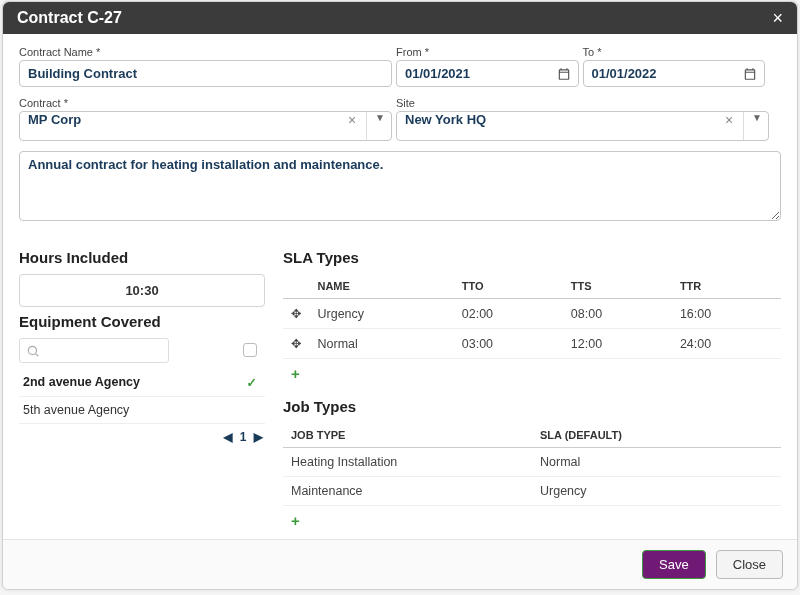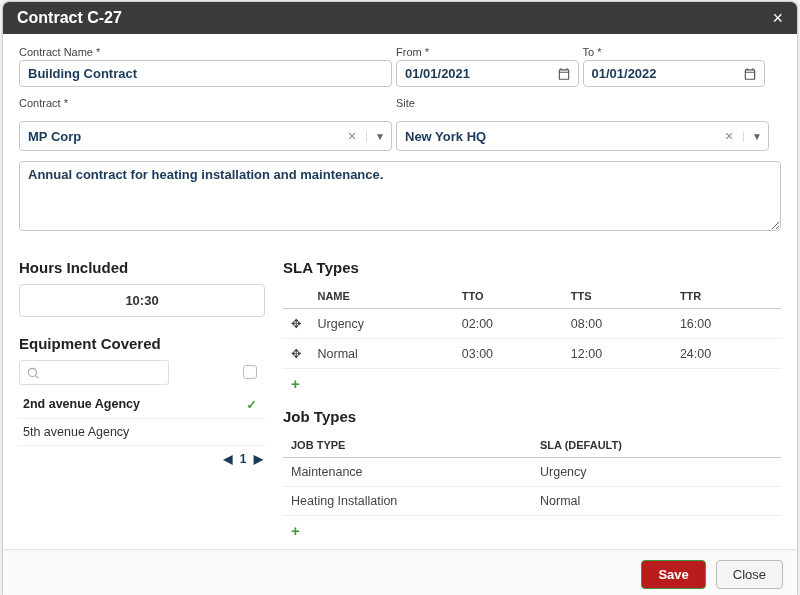--- a/index.html
+++ b/index.html
@@ -47,38 +47,38 @@
     background: #fff;
     width: 100%;
     font-family: inherit;
   }
   .input-wrap { position: relative; }
   .cal-icon {
     position: absolute; right: 8px; top: 50%; transform: translateY(-50%);
     color: #555; pointer-events: none;
   }
   .select-wrap {
-    display: flex; align-items: center;
+    display: flex; 
     border: 1px solid #c7c7c7; border-radius: 4px;
-    padding: 0 6px 0 8px; height: 30px; margin-top: 10px;
+    padding: 0 6px 0 8px; height: 30px;
   }
   .select-wrap .val { flex: 1; font-size: 13px; font-weight: 600; color: #1a3a5a; }
   .select-clear { color: #888; font-size: 14px; padding: 0 6px; cursor: pointer; }
   .select-caret {
     border-left: 1px solid #ddd; padding-left: 8px; margin-left: 4px;
     color: #666; font-size: 10px; cursor: pointer;
   }
   .textarea { min-height: 70px; resize: both; font-weight: 600; }
   .lower { display: flex; gap: 18px; padding: 12px 16px 4px; }
   .left-pane { width: 246px; }
   .right-pane { flex: 1; }
   h3.sect { font-size: 15px; font-weight: 700; margin: 0 0 8px; color: #222; }
   .hours-box {
     border: 1px solid #d5d5d5; border-radius: 4px; text-align: center;
-    padding: 8px; font-weight: 600; font-size: 13px; color: #333; margin-bottom: 18px;
+    padding: 8px; font-weight: 600; font-size: 13px; color: #333; margin-bottom: 6px;
   }
   .eq-search {
     display: flex; gap: 6px; align-items: center; margin-bottom: 6px;
   }
   .eq-search .sbox {
     flex: 0 0 150px; border: 1px solid #ddd; border-radius: 3px;
     padding: 4px 6px; font-size: 12px; display: flex; align-items: center; gap: 6px;
     color: #aaa;
   }
   .eq-search .chk {
@@ -103,21 +103,21 @@
   .add-row { color: #3a9a3a; font-weight: bold; padding: 6px 8px; cursor: pointer; font-size: 15px; }
   .footer {
     border-top: 1px solid #e2e2e2; padding: 10px 14px;
     display: flex; justify-content: flex-end; gap: 10px;
     background: #fafafa; border-radius: 0 0 6px 6px;
   }
   .btn {
     border: 1px solid #bbb; border-radius: 4px; padding: 6px 16px;
     font-size: 13px; cursor: pointer; background: #f4f4f4; color: #333;
   }
-  .btn.primary { background: #b91c1c; border-color: #3d9a3d; color: #fff; font-weight: 700; }
+  .btn.primary { background: #701a75; border-color: #3d9a3d; color: #fff; font-weight: 400; }
   svg.ic { width: 14px; height: 14px; vertical-align: middle; }
 </style>
 </head>
 <body>
 
 <div class="modal">
   <div class="modal-header">
     <span class="modal-title">Contract C-27</span>
     <span class="close-x">×</span>
   </div>
@@ -243,26 +243,26 @@
       <h3 class="sect" style="margin-top:10px">Job Types</h3>
       <table class="tbl">
         <thead>
             <tr>
           <th style="width:50%">JOB TYPE</th>
           <th>SLA (DEFAULT)</th>
         </tr>
           </thead>
         <tbody>
           <tr>
+            <td>Heating Installation</td>
+            <td>Normal</td>
+          </tr>
+          <tr>
             <td>Maintenance</td>
             <td>Urgency</td>
-          </tr>
-          <tr>
-            <td>Heating Installation</td>
-            <td>Normal</td>
           </tr>
         </tbody>
       </table>
       <div class="add-row">+</div>
     </div>
   </div>
 
   <div class="footer">
     <button class="btn primary">Save</button>
     <button class="btn">Close</button>

